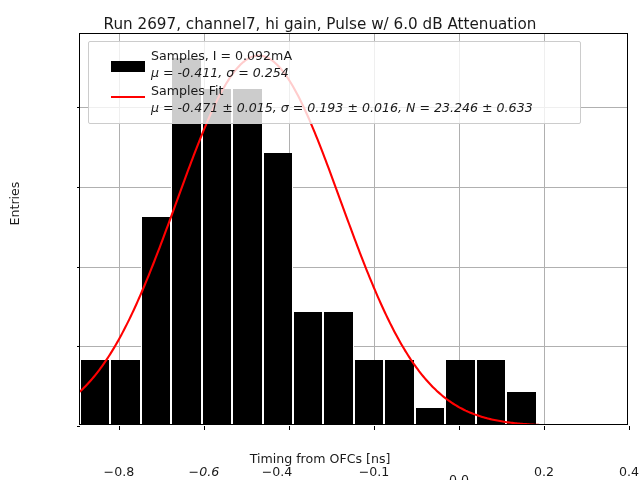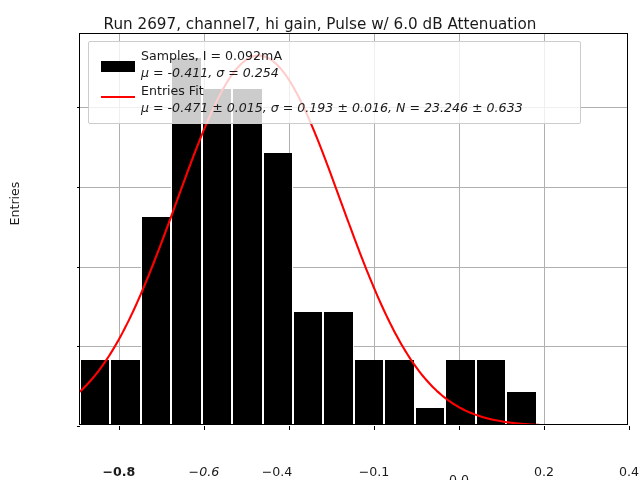--- a/index.html
+++ b/index.html
@@ -19,21 +19,21 @@
 
   #fitsvg{position:absolute;left:0;top:0;width:549px;height:392px;}
   .ytickmark{position:absolute;left:-3.5px;width:3.5px;height:1px;background:#000;}
   .xtick{position:absolute;top:430px;width:70px;text-align:center;font-size:12.6px;color:#1a1a1a;}
   .xtickmark{position:absolute;top:392px;width:1px;height:3.5px;background:#000;}
 
   #xlabel{position:absolute;left:0;top:451px;width:640px;text-align:center;font-size:12.6px;color:#1a1a1a;}
   #ylabel{position:absolute;left:-182px;top:196px;width:392px;text-align:center;font-size:12.6px;color:#1a1a1a;transform:rotate(-90deg);transform-origin:center center;}
 
   #legend{position:absolute;left:8px;top:7px;width:493px;background:rgba(255,255,255,0.80);
-          border:0.9px solid #cccccc;border-radius:2px;box-sizing:border-box;padding:5px 7px 5px 6px;}
+          border:0.9px solid #cccccc;border-radius:2px;box-sizing:border-box;padding:5px 7px 5px 16px;}
   .lrow{display:flex;align-items:flex-start;margin:1px 0 2px 0;}
   .lhandle{width:46px;flex:0 0 46px;display:flex;align-items:center;justify-content:center;padding-top:13px;}
   .swatch-patch{width:34px;height:11px;background:#000000;}
   .swatch-line{width:34px;height:0;border-top:2.1px solid #ff0000;}
   .ltext{font-size:12.6px;color:#1a1a1a;line-height:1.32;white-space:nowrap;}
   .ltext .it{font-style:italic;}
 </style>
 </head>
 <body>
 
@@ -72,21 +72,21 @@
           <div class="bar" style="left: 395.67px; width: 30.44px; height: 63.74px; background: rgb(0, 0, 0);"></div>
           <div class="bar" style="left: 426.11px; width: 30.44px; height: 31.87px; background: rgb(0, 0, 0);"></div>
         </div>
       <svg id="fitsvg" viewBox="0 0 549 392" preserveAspectRatio="none">
         <path id="fitpath" fill="none" stroke="#ff0000" stroke-width="2.1" stroke-linejoin="round" stroke-linecap="round" d="M0.00 357.49 L1.37 356.22 L2.75 354.90 L4.12 353.55 L5.49 352.17 L6.86 350.74 L8.24 349.27 L9.61 347.77 L10.98 346.22 L12.35 344.64 L13.73 343.01 L15.10 341.34 L16.47 339.63 L17.84 337.87 L19.22 336.07 L20.59 334.23 L21.96 332.35 L23.33 330.42 L24.71 328.45 L26.08 326.43 L27.45 324.36 L28.82 322.25 L30.20 320.10 L31.57 317.90 L32.94 315.65 L34.31 313.36 L35.69 311.02 L37.06 308.63 L38.43 306.20 L39.80 303.72 L41.18 301.20 L42.55 298.63 L43.92 296.01 L45.29 293.35 L46.66 290.64 L48.04 287.89 L49.41 285.09 L50.78 282.25 L52.15 279.36 L53.53 276.44 L54.90 273.46 L56.27 270.45 L57.64 267.39 L59.02 264.29 L60.39 261.16 L61.76 257.98 L63.13 254.76 L64.51 251.51 L65.88 248.22 L67.25 244.89 L68.63 241.53 L70.00 238.13 L71.37 234.70 L72.74 231.25 L74.12 227.76 L75.49 224.24 L76.86 220.69 L78.23 217.12 L79.61 213.52 L80.98 209.90 L82.35 206.26 L83.72 202.60 L85.10 198.92 L86.47 195.23 L87.84 191.52 L89.21 187.80 L90.59 184.06 L91.96 180.32 L93.33 176.57 L94.70 172.82 L96.07 169.06 L97.45 165.30 L98.82 161.54 L100.19 157.79 L101.57 154.04 L102.94 150.30 L104.31 146.57 L105.68 142.85 L107.05 139.14 L108.43 135.46 L109.80 131.79 L111.17 128.14 L112.54 124.52 L113.92 120.92 L115.29 117.35 L116.66 113.81 L118.03 110.31 L119.41 106.84 L120.78 103.41 L122.15 100.02 L123.52 96.67 L124.90 93.36 L126.27 90.11 L127.64 86.90 L129.01 83.75 L130.39 80.65 L131.76 77.61 L133.13 74.63 L134.50 71.71 L135.88 68.85 L137.25 66.06 L138.62 63.33 L140.00 60.68 L141.37 58.10 L142.74 55.59 L144.11 53.16 L145.49 50.81 L146.86 48.53 L148.23 46.34 L149.60 44.23 L150.98 42.21 L152.35 40.27 L153.72 38.42 L155.09 36.66 L156.47 34.99 L157.84 33.42 L159.21 31.93 L160.58 30.55 L161.96 29.26 L163.33 28.06 L164.70 26.97 L166.07 25.97 L167.44 25.08 L168.82 24.28 L170.19 23.59 L171.56 22.99 L172.94 22.50 L174.31 22.12 L175.68 21.84 L177.05 21.66 L178.43 21.58 L179.80 21.61 L181.17 21.74 L182.54 21.97 L183.91 22.31 L185.29 22.75 L186.66 23.29 L188.03 23.94 L189.40 24.69 L190.78 25.54 L192.15 26.48 L193.52 27.53 L194.89 28.68 L196.27 29.93 L197.64 31.27 L199.01 32.70 L200.39 34.24 L201.76 35.86 L203.13 37.58 L204.50 39.38 L205.88 41.28 L207.25 43.26 L208.62 45.33 L209.99 47.49 L211.37 49.72 L212.74 52.04 L214.11 54.43 L215.48 56.91 L216.86 59.45 L218.23 62.07 L219.60 64.76 L220.97 67.52 L222.35 70.35 L223.72 73.24 L225.09 76.20 L226.46 79.21 L227.84 82.28 L229.21 85.41 L230.58 88.59 L231.95 91.82 L233.32 95.10 L234.70 98.43 L236.07 101.80 L237.44 105.21 L238.81 108.66 L240.19 112.15 L241.56 115.67 L242.93 119.23 L244.31 122.81 L245.68 126.43 L247.05 130.06 L248.42 133.72 L249.80 137.40 L251.17 141.10 L252.54 144.81 L253.91 148.53 L255.28 152.27 L256.66 156.02 L258.03 159.77 L259.40 163.52 L260.77 167.28 L262.15 171.04 L263.52 174.80 L264.89 178.55 L266.26 182.30 L267.64 186.03 L269.01 189.76 L270.38 193.48 L271.75 197.18 L273.13 200.87 L274.50 204.54 L275.87 208.19 L277.25 211.82 L278.62 215.42 L279.99 219.01 L281.36 222.57 L282.74 226.10 L284.11 229.60 L285.48 233.07 L286.85 236.52 L288.23 239.93 L289.60 243.31 L290.97 246.65 L292.34 249.96 L293.72 253.23 L295.09 256.46 L296.46 259.66 L297.83 262.82 L299.21 265.93 L300.58 269.01 L301.95 272.04 L303.32 275.04 L304.70 277.99 L306.07 280.89 L307.44 283.76 L308.81 286.57 L310.18 289.35 L311.56 292.08 L312.93 294.76 L314.30 297.40 L315.67 299.99 L317.05 302.54 L318.42 305.04 L319.79 307.49 L321.16 309.90 L322.54 312.26 L323.91 314.57 L325.28 316.84 L326.65 319.06 L328.03 321.24 L329.40 323.37 L330.77 325.46 L332.14 327.50 L333.52 329.49 L334.89 331.44 L336.26 333.35 L337.63 335.21 L339.01 337.03 L340.38 338.80 L341.75 340.54 L343.12 342.22 L344.50 343.87 L345.87 345.48 L347.24 347.04 L348.61 348.57 L349.99 350.05 L351.36 351.50 L352.73 352.90 L354.11 354.27 L355.48 355.60 L356.85 356.90 L358.22 358.15 L359.60 359.37 L360.97 360.56 L362.34 361.71 L363.71 362.83 L365.09 363.91 L366.46 364.96 L367.83 365.98 L369.20 366.97 L370.58 367.92 L371.95 368.85 L373.32 369.75 L374.69 370.62 L376.07 371.46 L377.44 372.27 L378.81 373.06 L380.18 373.82 L381.56 374.55 L382.93 375.26 L384.30 375.94 L385.67 376.61 L387.04 377.24 L388.42 377.86 L389.79 378.45 L391.16 379.03 L392.53 379.58 L393.91 380.11 L395.28 380.62 L396.65 381.11 L398.02 381.59 L399.40 382.05 L400.77 382.48 L402.14 382.91 L403.51 383.31 L404.89 383.70 L406.26 384.08 L407.63 384.44 L409.00 384.78 L410.38 385.12 L411.75 385.43 L413.12 385.74 L414.50 386.03 L415.87 386.31 L417.24 386.58 L418.61 386.84 L419.99 387.09 L421.36 387.32 L422.73 387.55 L424.10 387.77 L425.48 387.97 L426.85 388.17 L428.22 388.36 L429.59 388.54 L430.97 388.72 L432.34 388.88 L433.71 389.04 L435.08 389.19 L436.46 389.33 L437.83 389.47 L439.20 389.60 L440.57 389.72 L441.95 389.84 L443.32 389.96 L444.69 390.06 L446.06 390.17 L447.44 390.26 L448.81 390.36 L450.18 390.44 L451.55 390.53 L452.93 390.61 L454.30 390.68 L455.67 390.76 L457.04 390.82 L458.42 390.89 L459.79 390.95 L461.16 391.01 L462.53 391.07 L463.91 391.12 L465.28 391.17 L466.65 391.22 L468.02 391.26 L469.40 391.30 L470.77 391.34 L472.14 391.38 L473.51 391.42 L474.89 391.45 L476.26 391.48 L477.63 391.51 L479.00 391.54 L480.38 391.57 L481.75 391.60 L483.12 391.62 L484.49 391.64 L485.86 391.66 L487.24 391.68 L488.61 391.70 L489.98 391.72 L491.35 391.74 L492.73 391.76 L494.10 391.77 L495.47 391.79 L496.84 391.80 L498.22 391.81 L499.59 391.82 L500.96 391.83 L502.33 391.84 L503.71 391.85 L505.08 391.86 L506.45 391.87 L507.82 391.88 L509.20 391.89 L510.57 391.90 L511.94 391.90 L513.31 391.91 L514.69 391.92 L516.06 391.92 L517.43 391.93 L518.80 391.93 L520.18 391.94 L521.55 391.94 L522.92 391.94 L524.29 391.95 L525.67 391.95 L527.04 391.95 L528.41 391.96 L529.78 391.96 L531.16 391.96 L532.53 391.97 L533.90 391.97 L535.27 391.97 L536.65 391.97 L538.02 391.97 L539.39 391.98 L540.76 391.98 L542.14 391.98 L543.51 391.98 L544.88 391.98 L546.25 391.98 L547.63 391.98 L549.00 391.99 "></path>
       </svg>
     </div>
 
     <div id="ticks-layer">
         <div class="xtickmark" style="left: 38.9px;"></div>
-        <div class="xtick" style="left: 3.9px; font-weight: bold;">−0.8</div>
+        <div class="xtick" style="left: 3.9px;">−0.8</div>
         <div class="xtickmark" style="left: 123.91px;"></div>
         <div class="xtick" style="left: 88.91px; font-style: italic;">−0.6</div>
         <div class="xtickmark" style="left: 208.93px;"></div>
         <div class="xtick" style="left: 162px;">−0.4</div>
         <div class="xtickmark" style="left: 293.95px;"></div>
         <div class="xtick" style="left: 258.95px;">−0.1</div>
         <div class="xtickmark" style="left: 378.97px;"></div>
         <div class="xtick" style="left: 343.97px; margin-top: 8px;">0.0</div>
         <div class="xtickmark" style="left: 463.98px;"></div>
         <div class="xtick" style="left: 428.98px;">0.2</div>
@@ -107,21 +107,22 @@
         <div class="ltext">
           <div>Samples, I = 0.092mA</div>
           <div class="it">μ = -0.411, σ = 0.254</div>
         </div>
       </div>
       <div class="lrow">
         <div class="lhandle">
           <div class="swatch-line"></div>
         </div>
         <div class="ltext">
-          <div>Entries Fit</div>
+          <div>Samples Fit</div>
           <div class="it">μ = -0.471 ± 0.015, σ = 0.193 ± 0.016, N = 23.246 ± 0.633</div>
         </div>
       </div>
     </div>
   </div>
 
+  <div id="xlabel">Timing from OFCs [ns]</div>
   <div id="ylabel">Entries</div>
 </div>
 
 </body></html>

